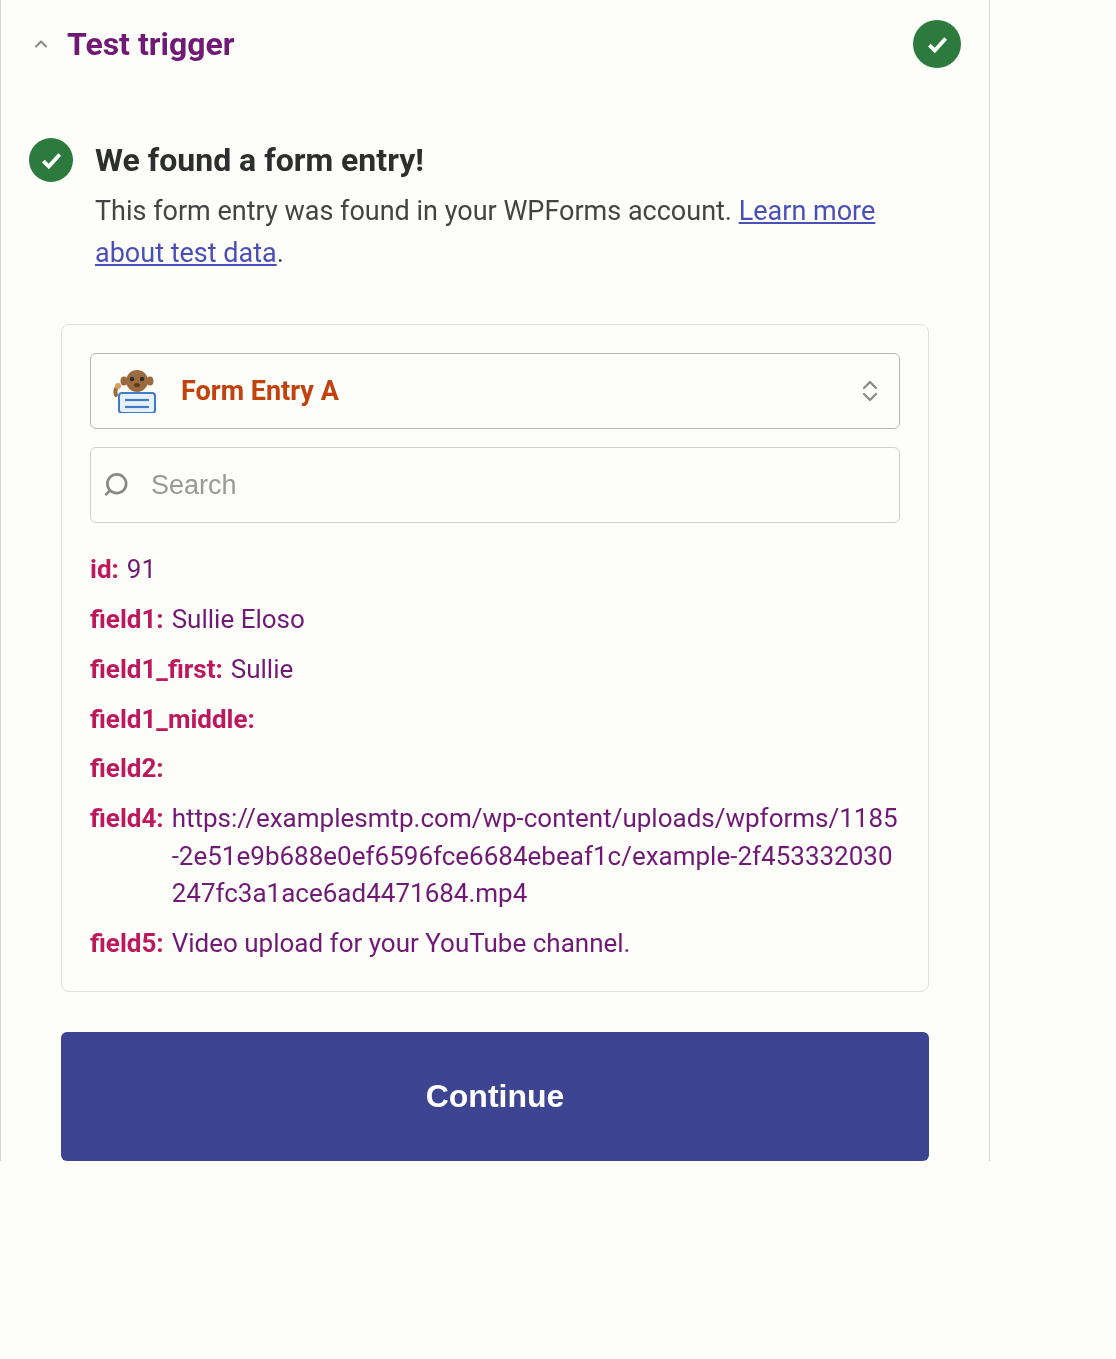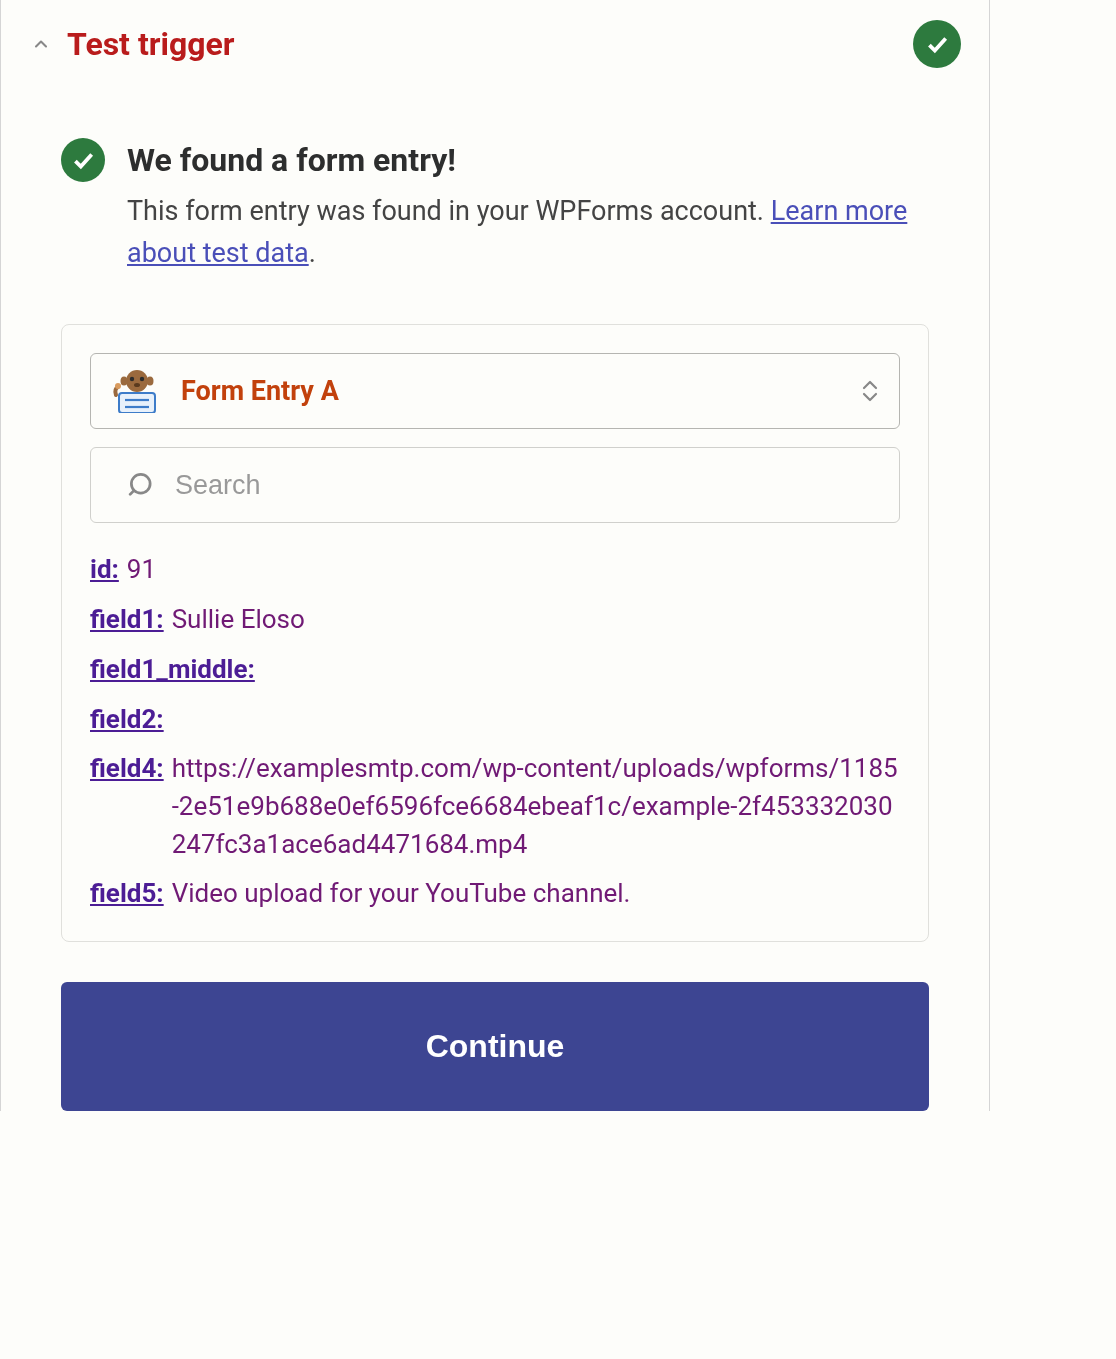--- a/index.html
+++ b/index.html
@@ -40,21 +40,21 @@
       justify-content: center;
       color: #888;
     }
     .chevron-up svg {
       width: 20px;
       height: 20px;
     }
     .section-title {
       font-size: 32px;
       font-weight: 700;
-      color: #b91c1c;
+      color: #701a75;
     }
     .check-badge {
       width: 48px;
       height: 48px;
       border-radius: 50%;
       background: #2d7a3e;
       display: flex;
       align-items: center;
       justify-content: center;
       flex-shrink: 0;
@@ -67,21 +67,21 @@
       width: 26px;
       height: 26px;
       stroke: #fff;
       stroke-width: 3.5;
       fill: none;
     }
     .message-block {
       display: flex;
       align-items: flex-start;
       gap: 22px;
-      padding: 50px 60px 40px 60px;
+      padding: 50px 60px 40px 28px;
     }
     .message-text {
       flex: 1;
     }
     .message-title {
       font-size: 32px;
       font-weight: 700;
       color: #2d2e2e;
       margin-bottom: 8px;
     }
@@ -135,21 +135,21 @@
     .select-chevrons svg {
       width: 18px;
       height: 11px;
     }
     .search-box {
       display: flex;
       align-items: center;
       gap: 18px;
       border: 1.5px solid #d0d0cc;
       border-radius: 6px;
-      padding: 14px 36px;
+      padding: 14px 12px;
       margin-bottom: 28px;
       min-height: 76px;
     }
     .search-icon {
       width: 30px;
       height: 30px;
       color: #888;
       flex-shrink: 0;
     }
     .search-input {
@@ -169,24 +169,23 @@
       gap: 12px;
     }
     .field-row {
       display: flex;
       align-items: baseline;
       font-size: 26px;
       line-height: 1.45;
     }
     .field-key {
       font-weight: 700;
-      color: #4c1d95;
+      color: #be185d;
       margin-right: 8px;
       flex-shrink: 0;
-      text-decoration: underline;
     }
     .field-val {
       color: #701a75;
       font-weight: 400;
       word-break: break-all;
     }
     .field-val.wrap {
       word-break: break-all;
     }
     .continue-btn {
@@ -279,20 +278,24 @@
     <div class="fields">
       <div class="field-row">
           <span class="field-key">id:</span>
           <span class="field-val">91</span>
         </div>
       <div class="field-row">
           <span class="field-key">field1:</span>
           <span class="field-val">Sullie Eloso</span>
         </div>
       <div class="field-row">
+          <span class="field-key">field1_first:</span>
+          <span class="field-val">Sullie</span>
+        </div>
+      <div class="field-row">
           <span class="field-key">field1_middle:</span>
           <span class="field-val"></span>
         </div>
       <div class="field-row">
           <span class="field-key">field2:</span>
         </div>
       <div class="field-row">
           <span class="field-key">field4:</span>
           <span class="field-val wrap">https://examplesmtp.com/wp-content/uploads/wpforms/1185-2e51e9b688e0ef6596fce6684ebeaf1c/example-2f453332030247fc3a1ace6ad4471684.mp4</span>
         </div>

